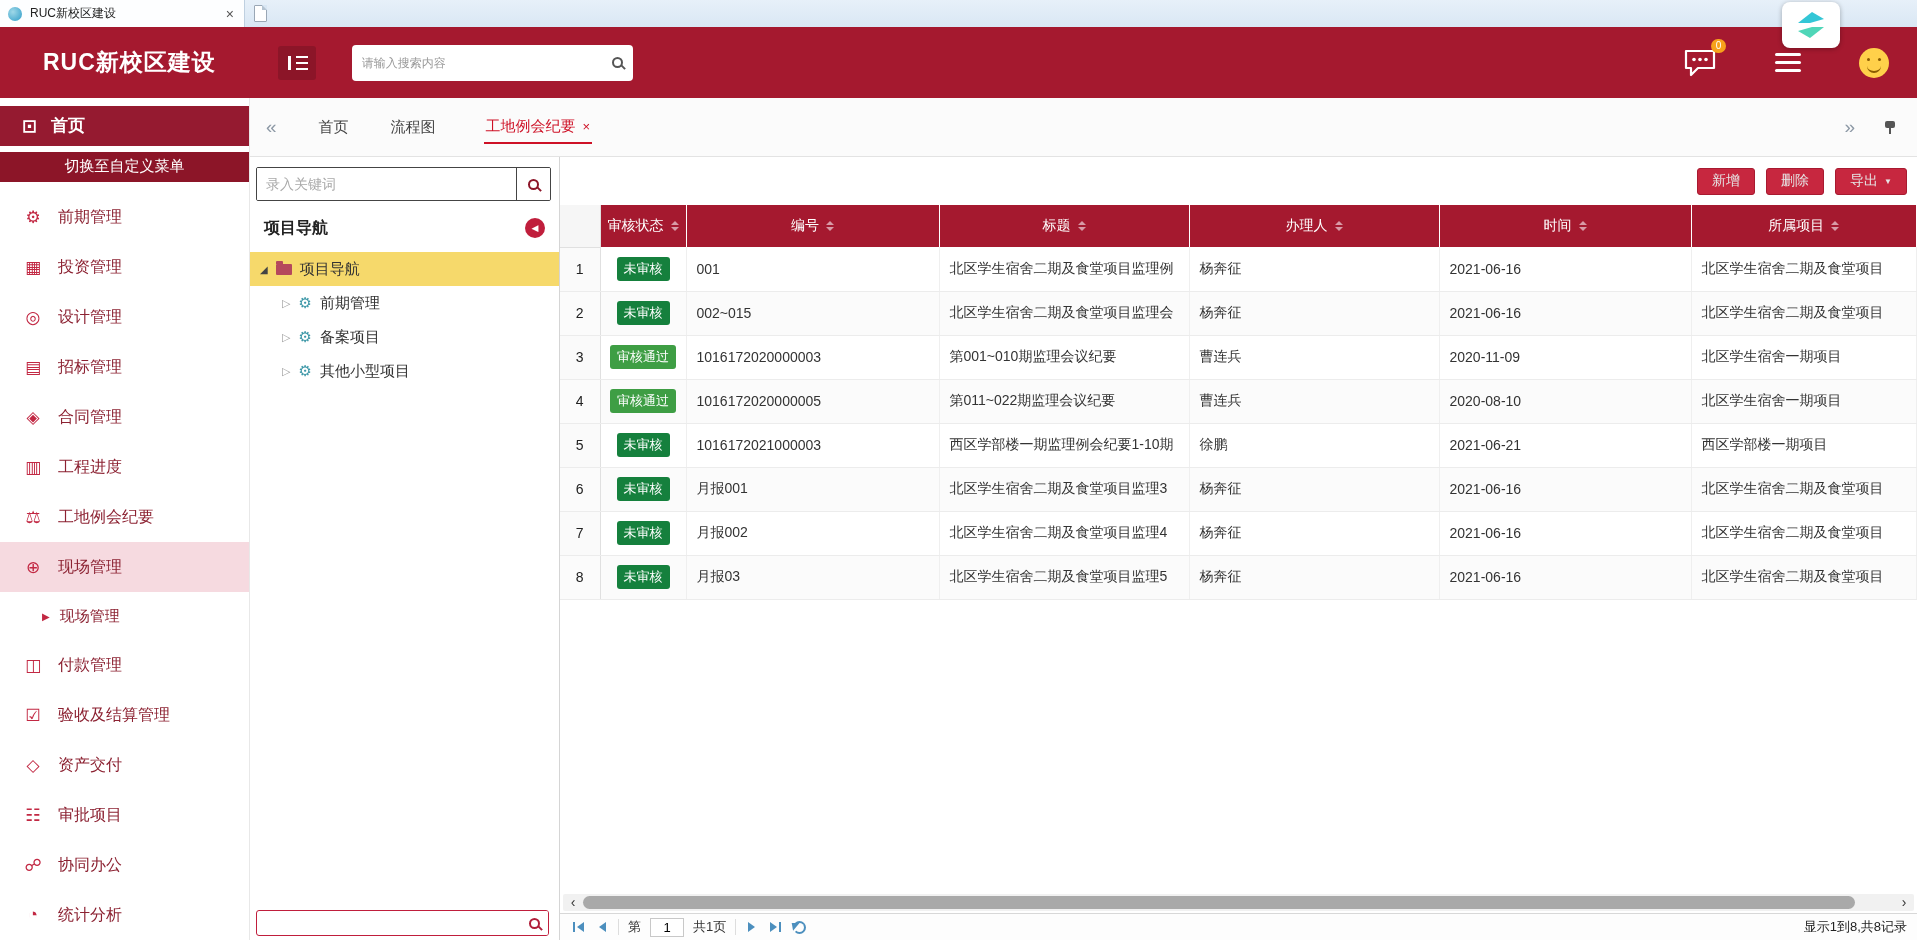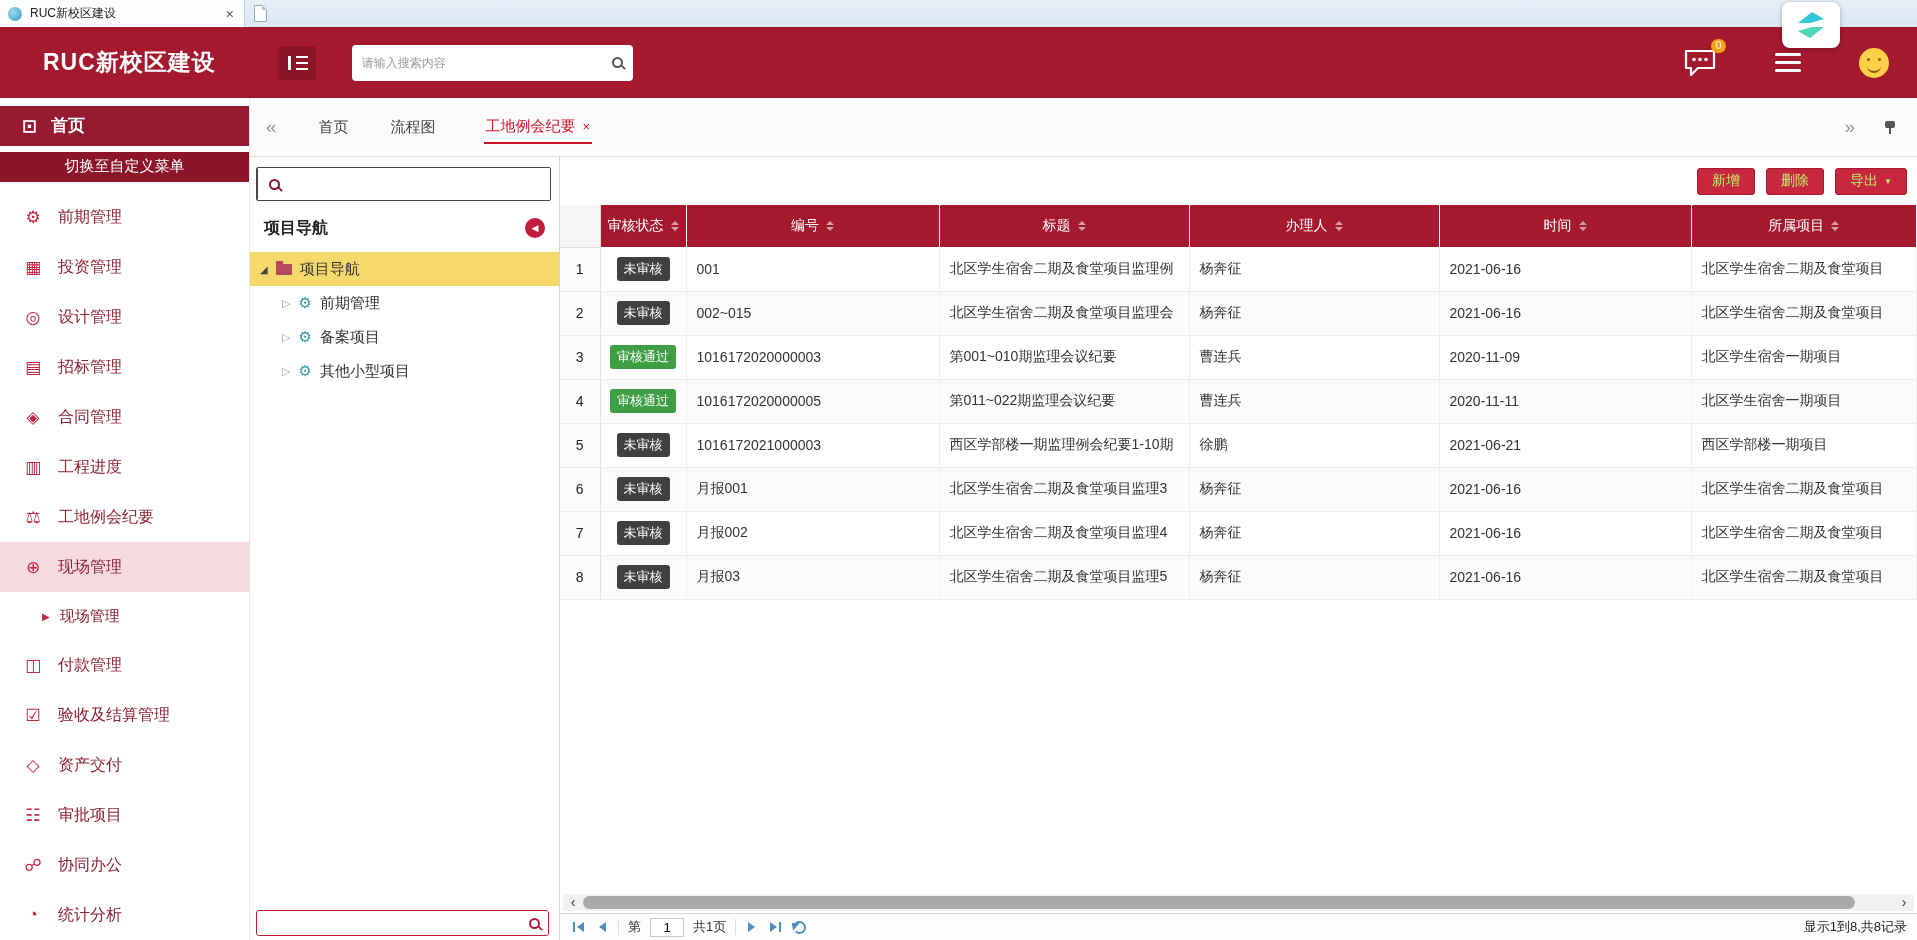--- a/index.html
+++ b/index.html
@@ -89,37 +89,37 @@
   .folder::before { content:''; position:absolute; top:-3px; left:0; width:7px; height:3px; background:#B5485C; border-radius:1px 1px 0 0; }
   .gear { color:#3E98A8; font-size:15px; }
   .tree-child { padding-left:32px; }
   .nav-bottom { margin:auto 10px 4px 6px; height:26px; border:1px solid #C01E3C; border-radius:3px; display:flex; align-items:center; overflow:hidden; }
   .nav-bottom input { flex:1; border:none; outline:none; padding:0 8px; font-size:13px; font-family:inherit; }
   .nav-bottom button { width:28px; height:100%; border:none; background:#fff; display:flex; align-items:center; justify-content:center; cursor:pointer; }
 
   
   .main { flex:1; display:flex; flex-direction:column; min-width:0; background:#fff; }
   .toolbar { height:48px; flex:0 0 48px; display:flex; align-items:center; justify-content:flex-end; gap:11px; padding-right:10px; }
-  .btn { height:27px; padding:0 14px; background:#C7273F; color:#bef264; font-size:14px; border-radius:3px; display:flex; align-items:center; gap:6px; border:1px solid #A81A30; cursor:pointer; font-family:inherit; }
+  .btn { height:27px; padding:0 14px; background:#C7273F; color:#e5e5e5; font-size:14px; border-radius:3px; display:flex; align-items:center; gap:6px; border:1px solid #A81A30; cursor:pointer; font-family:inherit; }
   .caret { font-size:8px; }
 
   .grid-wrap { flex:1; overflow:hidden; }
   table.grid { border-collapse:collapse; table-layout:fixed; width:100%; }
   .grid thead th { height:42px; background:#A5192F; color:#fff; font-weight:normal; font-size:14px; border-right:1px solid rgba(255,255,255,.22); white-space:nowrap; overflow:hidden; }
   .grid thead th.num-h { background:#F6F6F6; border:1px solid #E0E0E0; border-top:none; border-left:none; }
   .sort { display:inline-flex; flex-direction:column; gap:2px; margin-left:7px; vertical-align:middle; }
   .sort i { width:0; height:0; border-left:4px solid transparent; border-right:4px solid transparent; }
   .sort .up { border-bottom:4px solid #D89AA6; }
   .sort .dn { border-top:4px solid #D89AA6; }
   .grid tbody td { height:44px; font-size:14px; color:#333; border-bottom:1px solid #ECECEC; border-right:1px solid #EFEFEF; padding:8px 10px; white-space:nowrap; overflow:hidden; }
   .grid tbody tr:nth-child(even) td { background:#FBFBFB; }
   .grid td.c-num { background:#FAFAFA; text-align:center; color:#222; padding:0; border-right:1px solid #E0E0E0; }
   .grid td.c-status { text-align:center; padding:0; }
   .badge { display:inline-block; padding:3px 7px; border-radius:3px; color:#fff; font-size:13px; }
-  .badge.pending { background:#404040; }
+  .badge.pending { background:#15803d; }
   .badge.approved { background:#3E9E44; }
 
   
   .hscroll { height:17px; flex:0 0 17px; display:flex; align-items:center; background:#F1F1F1; border-radius:2px; margin:0 3px 2px 3px; }
   .hs-arrow { width:20px; text-align:center; color:#333; font-size:14px; line-height:17px; user-select:none; }
   .hs-track { flex:1; height:13px; position:relative; }
   .hs-thumb { position:absolute; left:0; top:0; width:97%; height:13px; background:#A9A9A9; border-radius:7px; }
 
   
   .pager { height:27px; flex:0 0 27px; border-top:1px solid #D8D8D8; background:#FDFDFD; display:flex; align-items:center; padding:0 10px; gap:9px; font-size:13px; color:#333; }
@@ -267,20 +267,21 @@
         <span class="tabs-right">
           <span class="chev">»</span>
           <span class="pin"></span>
         </span>
       </div>
 
       <div class="content-body">
 
         <div class="nav-panel">
           <div class="nav-search">
+            <input type="text" placeholder="录入关键词" style="">
             <button>
                 <span class="mag dark"></span>
               </button>
           </div>
           <div class="nav-title">
             <span>项目导航</span>
             <button class="collapse-btn">◀</button>
           </div>
           <div class="tree">
             <div class="tree-row selected">
@@ -390,21 +391,21 @@
                   <td>曹连兵</td>
                   <td>2020-11-09</td>
                   <td>北区学生宿舍一期项目</td>
                 </tr>
                 <tr>
                   <td class="c-num">4</td>
                   <td class="c-status"><span class="badge approved">审核通过</span></td>
                   <td>1016172020000005</td>
                   <td>第011~022期监理会议纪要</td>
                   <td>曹连兵</td>
-                  <td>2020-11-11</td>
+                  <td>2020-08-10</td>
                   <td>北区学生宿舍一期项目</td>
                 </tr>
                 <tr>
                   <td class="c-num">5</td>
                   <td class="c-status"><span class="badge pending">未审核</span></td>
                   <td>1016172021000003</td>
                   <td>西区学部楼一期监理例会纪要1-10期</td>
                   <td>徐鹏</td>
                   <td>2021-06-21</td>
                   <td>西区学部楼一期项目</td>

